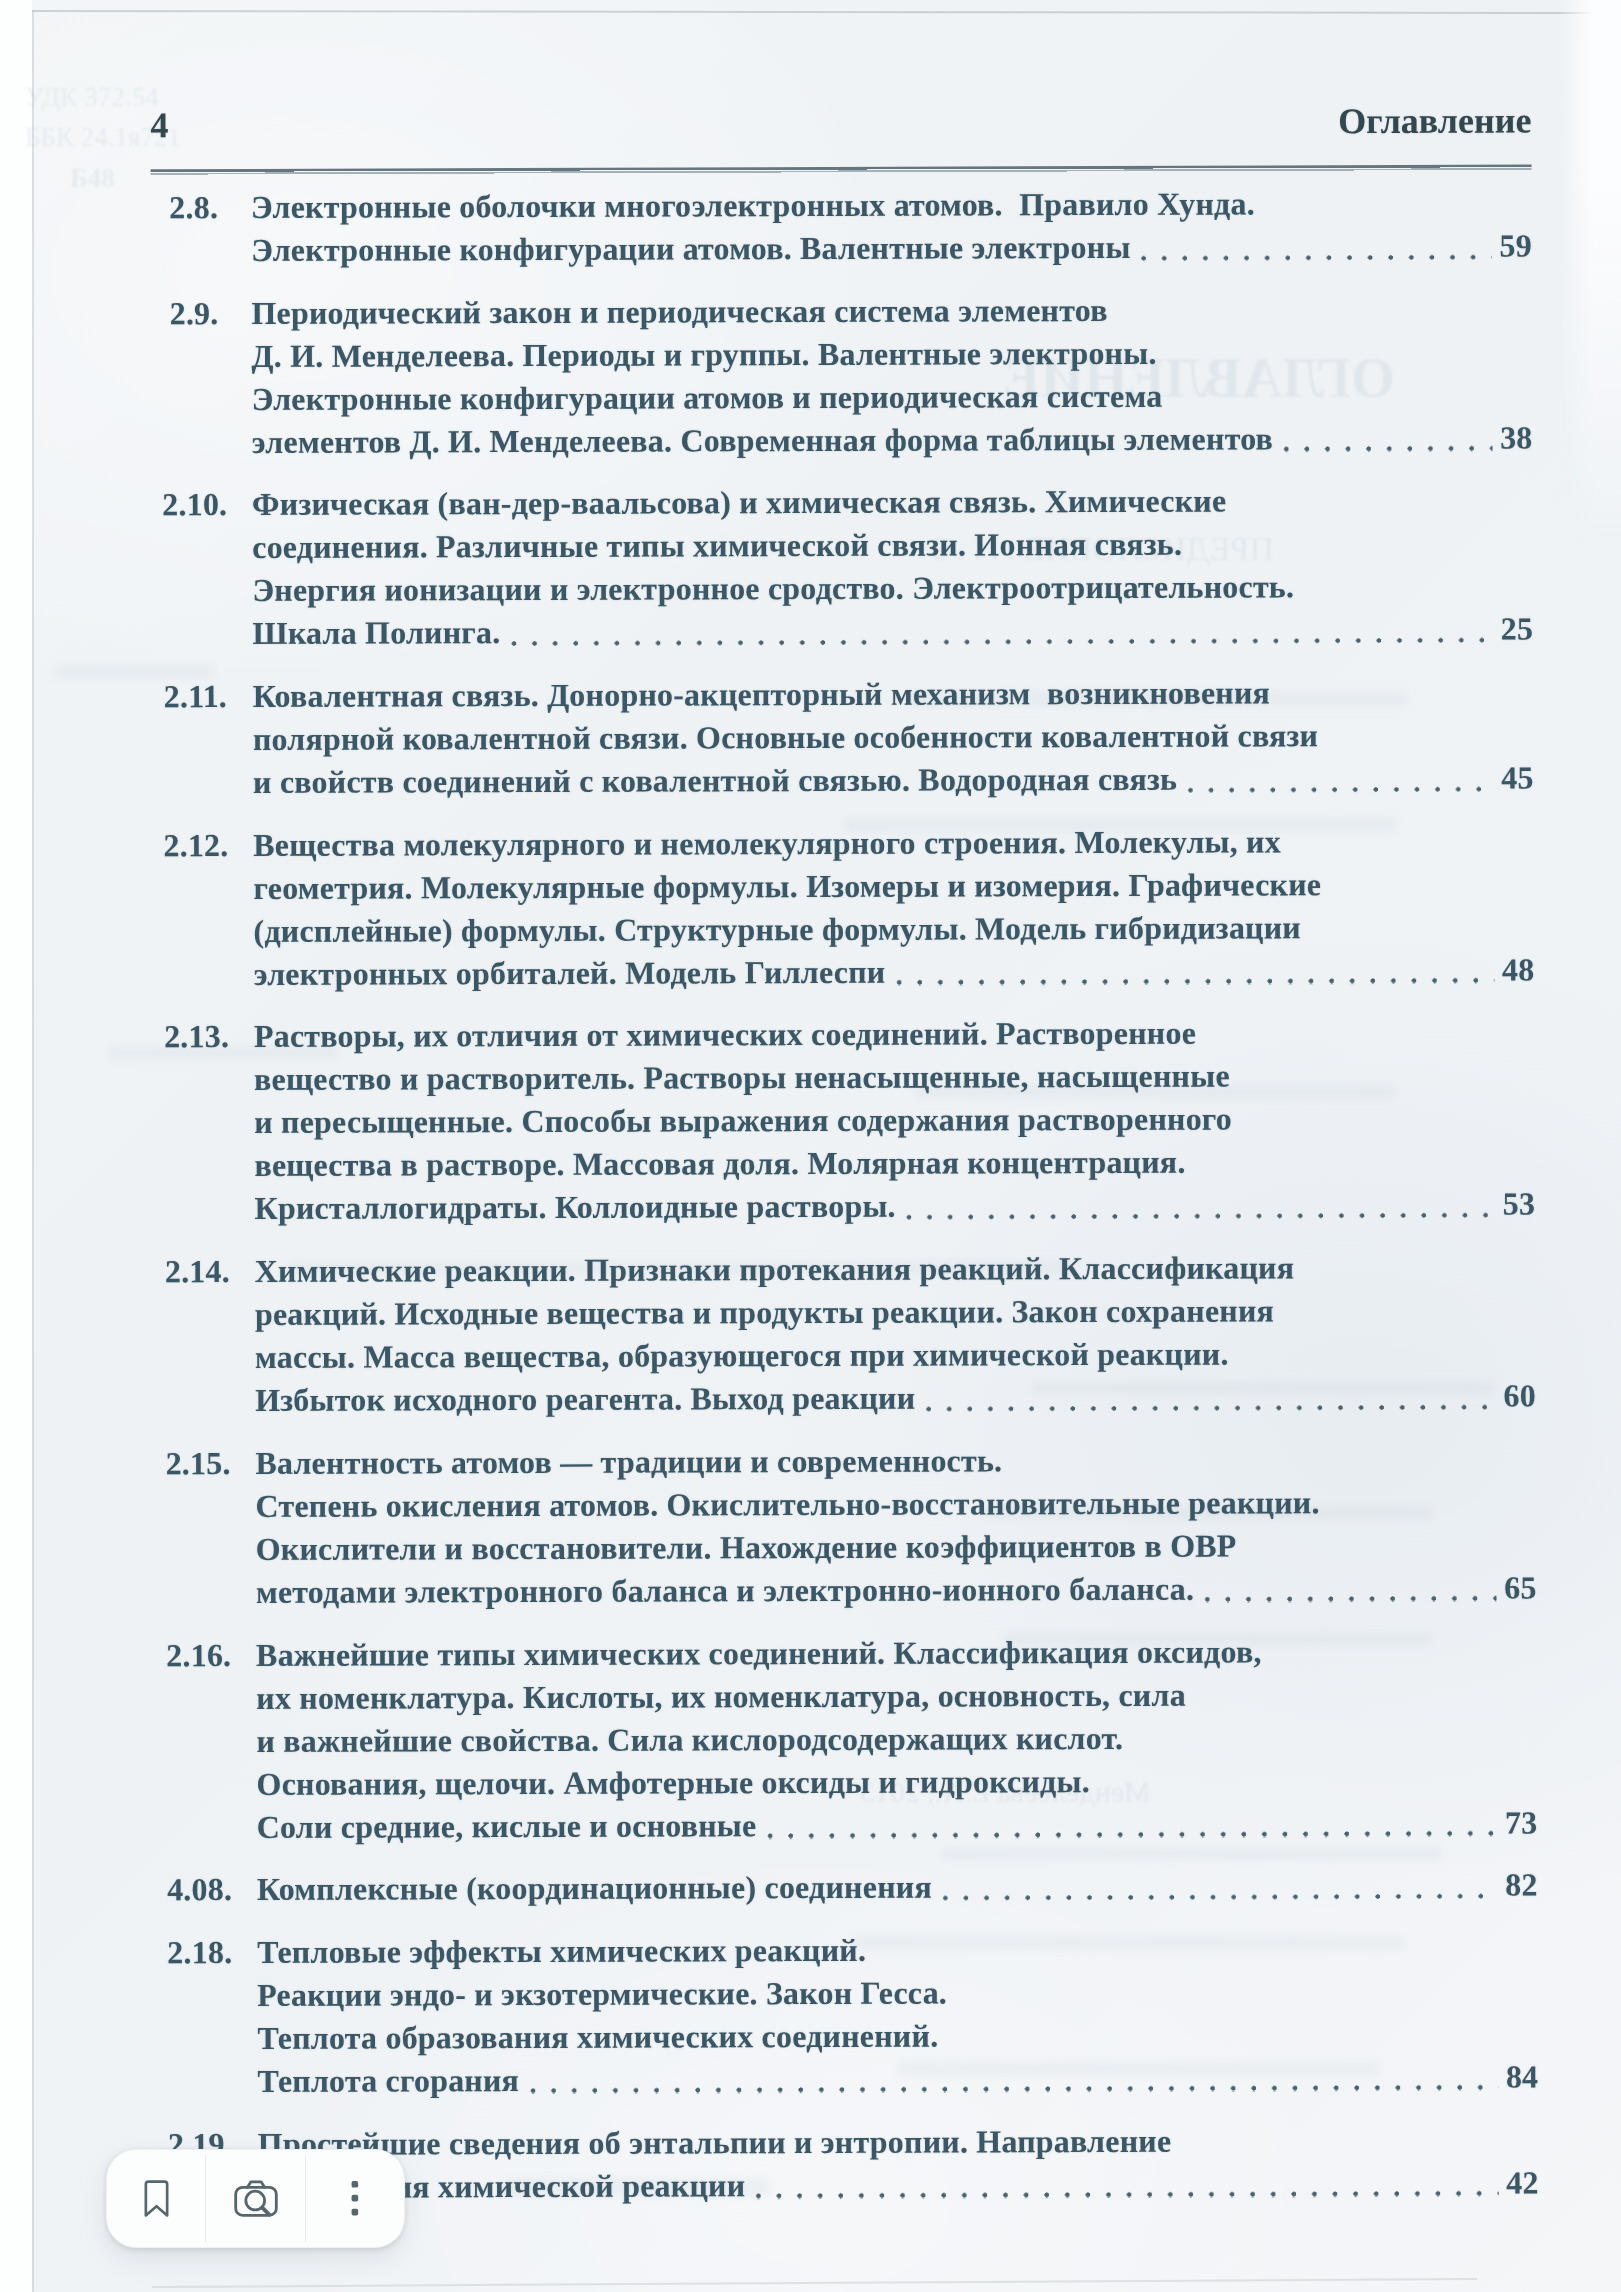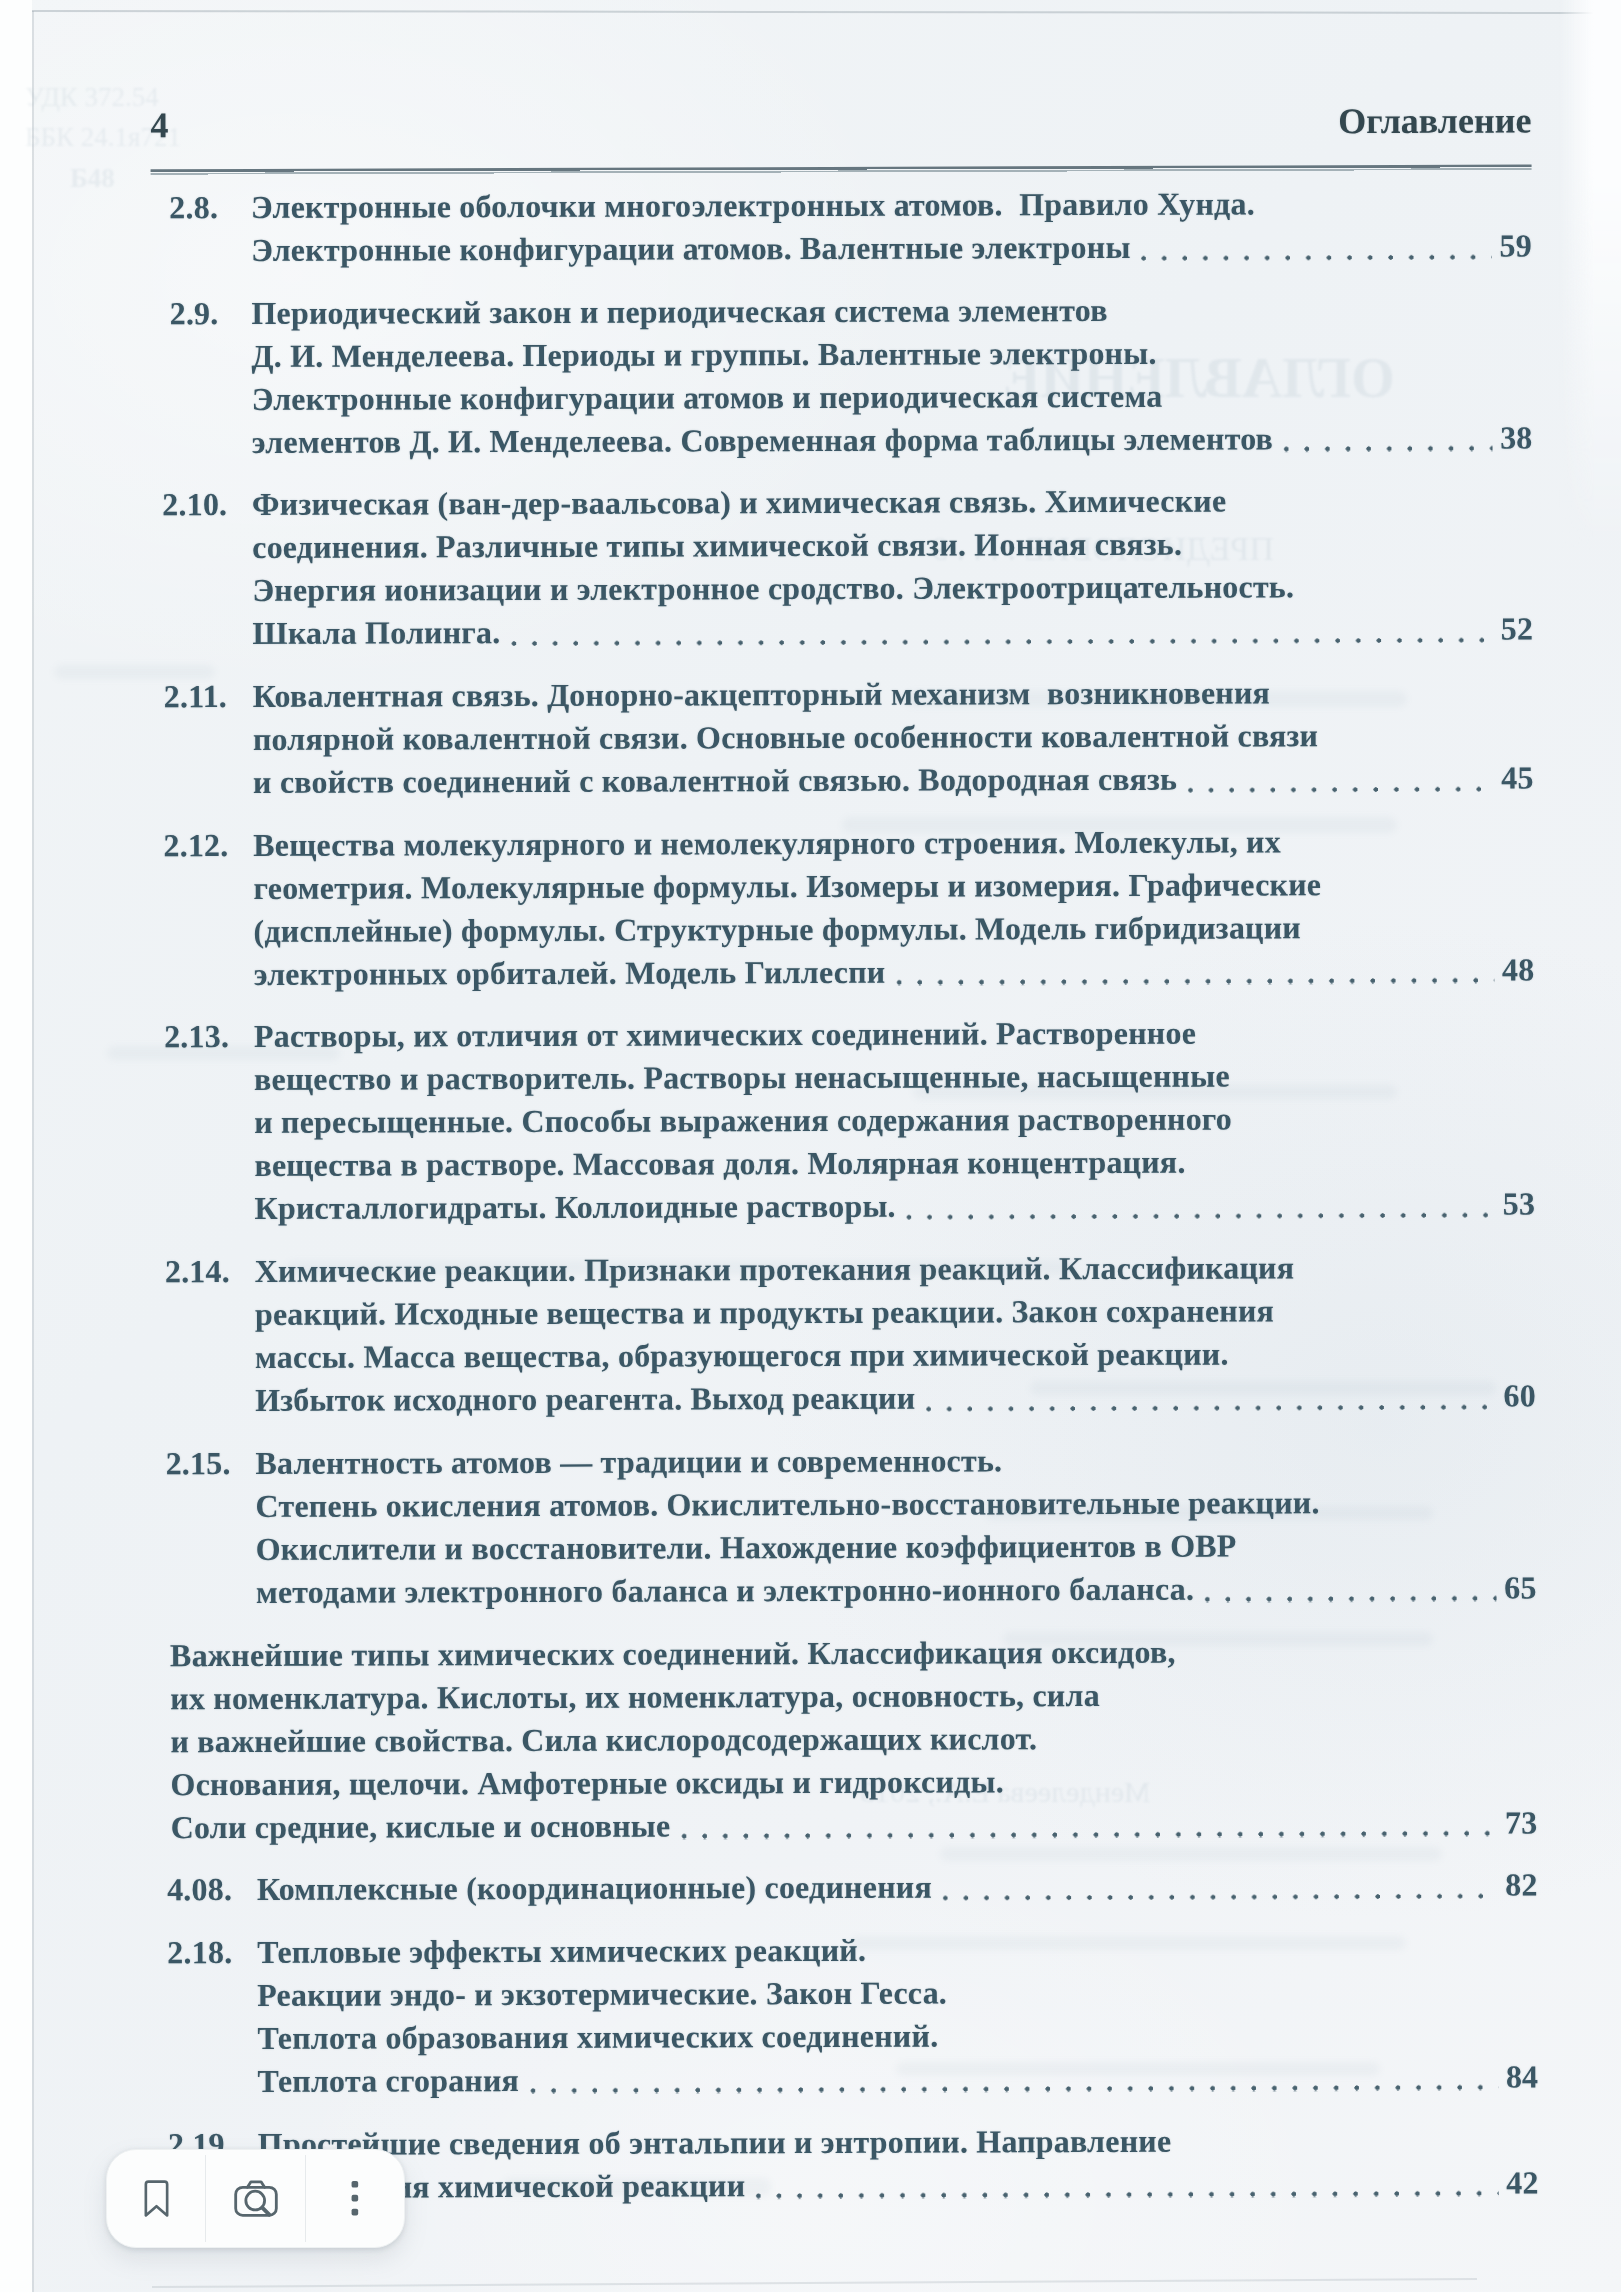--- a/index.html
+++ b/index.html
@@ -117,21 +117,21 @@
           <div class="line">Электронные конфигурации атомов и периодическая система</div>
           <div class="line last"><span class="txt">элементов Д. И. Менделеева. Современная форма таблицы элементов</span><span class="dots"></span><span class="pg">38</span></div>
         </div>
       </div>
       <div class="toc-entry">
         <div class="num">2.10.</div>
         <div class="body">
           <div class="line">Физическая (ван-дер-ваальсова) и химическая связь. Химические</div>
           <div class="line">соединения. Различные типы химической связи. Ионная связь.</div>
           <div class="line">Энергия ионизации и электронное сродство. Электроотрицательность.</div>
-          <div class="line last"><span class="txt">Шкала Полинга.</span><span class="dots"></span><span class="pg">52</span></div>
+          <div class="line last"><span class="txt">Шкала Полинга.</span><span class="dots"></span><span class="pg">25</span></div>
         </div>
       </div>
       <div class="toc-entry">
         <div class="num">2.11.</div>
         <div class="body">
           <div class="line">Ковалентная связь. Донорно-акцепторный механизм  возникновения</div>
           <div class="line">полярной ковалентной связи. Основные особенности ковалентной связи</div>
           <div class="line last"><span class="txt">и свойств соединений с ковалентной связью. Водородная связь</span><span class="dots"></span><span class="pg">45</span></div>
         </div>
       </div>
@@ -166,20 +166,21 @@
       <div class="toc-entry">
         <div class="num">2.15.</div>
         <div class="body">
           <div class="line">Валентность атомов — традиции и современность.</div>
           <div class="line">Степень окисления атомов. Окислительно-восстановительные реакции.</div>
           <div class="line">Окислители и восстановители. Нахождение коэффициентов в ОВР</div>
           <div class="line last"><span class="txt">методами электронного баланса и электронно-ионного баланса.</span><span class="dots"></span><span class="pg">65</span></div>
         </div>
       </div>
       <div class="toc-entry">
+        <div class="num">2.16.</div>
         <div class="body">
           <div class="line">Важнейшие типы химических соединений. Классификация оксидов,</div>
           <div class="line">их номенклатура. Кислоты, их номенклатура, основность, сила</div>
           <div class="line">и важнейшие свойства. Сила кислородсодержащих кислот.</div>
           <div class="line">Основания, щелочи. Амфотерные оксиды и гидроксиды.</div>
           <div class="line last"><span class="txt">Соли средние, кислые и основные</span><span class="dots"></span><span class="pg">73</span></div>
         </div>
       </div>
       <div class="toc-entry">
         <div class="num">4.08.</div>

